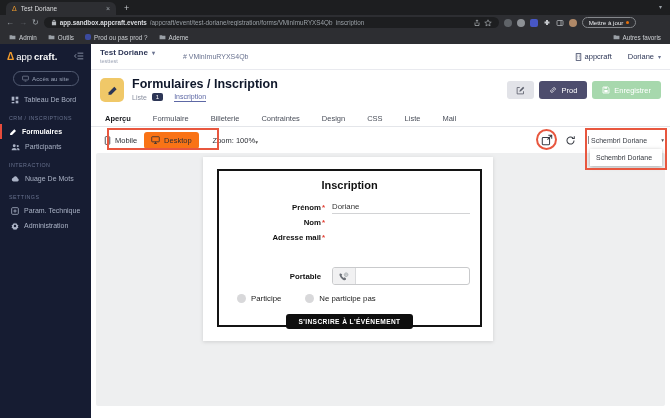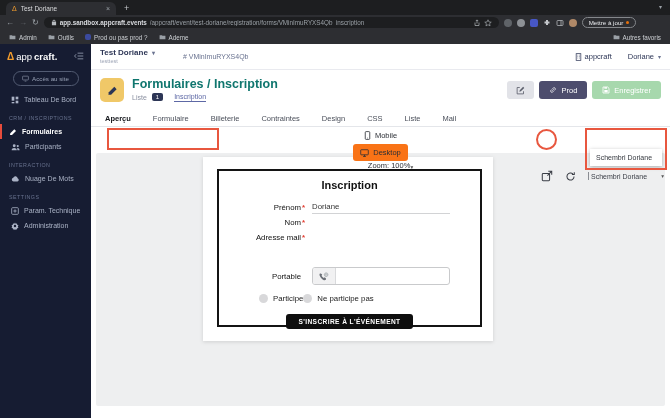--- a/index.html
+++ b/index.html
@@ -56,38 +56,38 @@
   .event-caret { color:#6a7390; font-size:6px; }
   .event-code { color:#9aa2b4; font-size:5.5px; }
   .form-ref { color:#6a7390; font-size:7px; margin-left:28px; }
   .hdr1-right { margin-left:auto; display:flex; align-items:center; gap:16px;text-align:right; }
   .org-chip { display:flex; align-items:center; gap:3px; color:#2d3656; font-size:7.5px; }
   .user-chip { display:flex; align-items:center; gap:4px; color:#2d3656; font-size:7.5px; }
 
   .hdr2 { height:40px; display:flex; align-items:center; padding:0 9px; gap:8px; }
   .pencil-badge { width:24px; height:24px; background:#f0c868; border-radius:5px; display:flex; align-items:center; justify-content:center; flex:none; }
   .title-block { display:flex; flex-direction:column; gap:2px; }
-  .page-title { color:#0f766e; font-size:12.5px; font-weight:bold; line-height:1; }
+  .page-title { color:#0f172a; font-size:12.5px; font-weight:bold; line-height:1; }
   .subtabs { display:flex; align-items:center; gap:5px; }
   .list-tab { color:#8a90a0; font-size:7px; }
   .list-badge { background:#2d3656; color:#fff; font-size:6px; border-radius:2px; padding:1px 4px; line-height:1; }
   .subtab-active { color:#5d68a5; font-size:7px; border-bottom:1.5px solid #5d68a5; padding-bottom:1px; margin-left:6px; }
   .hdr2-right { margin-left:auto; display:flex; align-items:center; gap:5px; }
   .btn-edit { width:27px; height:18px; background:#e2e3e8; border-radius:3px; display:flex; align-items:center; justify-content:center; color:#5b5f6b; }
   .btn-lien { height:18px; background:#4d4d6d; border-radius:3px; color:#fff; font-size:7.5px; display:flex; align-items:center; gap:4px; padding:0 10px; }
   .btn-save { height:18px; background:#a7d8ad; border-radius:3px; color:#fff; font-size:7.5px; display:flex; align-items:center; gap:4px; padding:0 10px; }
 
   .tabsrow { height:17px; border-bottom:1px solid #e4e6ea; display:flex; align-items:center; padding:0 3px; }
   .tabitem { font-size:7.5px; color:#4a4f5a; padding:0 11px; white-space:nowrap; }
   .tabitem.active { color:#15171c; font-weight:bold; }
 
-  .toolbar { height:26px; display:flex; align-items:center; padding:0 6px; position:relative; z-index:5;flex-direction:column; }
+  .toolbar { height:26px; display:flex; align-items:center; padding:0 6px; position:relative; z-index:5; }
   .tool-btn { display:flex; align-items:center; gap:4px; font-size:7.5px; color:#2c2f36; padding:4px 7px; border-radius:3px; }
   .tool-btn.selected { background:#f97316; }
-  .zoom-ctl { display:flex; align-items:flex-end; font-size:7.5px; color:#2c2f36; margin-left:20px; }
+  .zoom-ctl { display:flex; align-items:flex-end; font-size:7.5px; color:#2c2f36; margin-left:14px; }
   .zoom-caret { font-size:5.5px; color:#555; }
   .toolbar-right { margin-left:auto; display:flex; align-items:center; gap:12px; }
   .icon-btn { color:#3a3e46; }
   .viewer-select { width:76px; display:flex; align-items:center; font-size:7px; color:#3a3e46; gap:2px; }
   .viewer-cursor { width:1px; height:8px; background:#8a8d93; }
   .viewer-caret { margin-left:auto; font-size:5.5px; color:#555; }
   .viewer-menu { position:absolute; top:22px; right:8px; width:72px; background:#fff; box-shadow:0 1px 4px rgba(0,0,0,.28); padding:5px 6px; font-size:7px; color:#33363d; z-index:6; }
 
   
   .anno { position:absolute; border:2px solid #e8573f; pointer-events:none; z-index:9; }
@@ -96,27 +96,27 @@
   .anno-viewer { right:3px; top:1px; width:82px; height:42px; }
 
   
   .content { flex:1; padding:0 5px; position:relative; }
   .canvas { background:#eeeff0; border-radius:2px; height:253px; position:relative; }
   .preview-card { position:absolute; left:107px; top:4px; width:290px; height:184px; background:#fff; box-shadow:0 1px 4px rgba(0,0,0,.13); }
   .reg-form { position:absolute; left:14px; top:12px; width:265px; height:158px; border:2px solid #141414; background:#fff; }
   .reg-title { text-align:center; font-size:11px; font-weight:bold; color:#111; margin-top:8px; }
   .rows { margin-top:9px; display:flex; flex-direction:column; }
   .frow { display:flex; align-items:center; height:15px; }
-  .flabel { width:82px; text-align:right; font-size:7.8px; font-weight:normal; color:#111; flex:none; }
+  .flabel { width:102px; text-align:right; font-size:7.8px; font-weight:bold; color:#111; flex:none; }
   .fstar { color:#e23b2e; font-size:7.8px; font-weight:bold; width:5px; text-align:left; margin-left:1px; flex:none; }
   .fvalue { margin-left:5px; width:138px; font-size:7.8px; color:#333; border-bottom:1px solid #d2d3d5; padding-bottom:2px; }
   .phone-row { display:flex; align-items:center; margin-top:22px; }
   .phone-box { margin-left:5px; width:138px; height:18px; border:1px solid #c9cacc; border-radius:3px; display:flex; overflow:hidden; background:#fff; }
   .phone-flag { width:23px; background:#f1f1f2; border-right:1px solid #d9dadc; display:flex; align-items:center; justify-content:center; color:#6b6f76; }
-  .radios { display:flex; align-items:center; gap:0; margin:9px 0 0 40px; }
+  .radios { display:flex; align-items:center; gap:24px; margin:9px 0 0 18px; }
   .radio-opt { display:flex; align-items:center; gap:5px; font-size:7.8px; color:#222; }
   .radio-dot { width:9px; height:9px; border-radius:50%; background:#d8d8da; flex:none; }
   .submit-wrap { display:flex; justify-content:center; margin-top:11px; }
   .submit-btn { background:#0e0e0e; color:#fff; font-size:6.6px; font-weight:bold; letter-spacing:.4px; padding:4px 12px; border-radius:3px; }
 </style>
 </head>
 <body>
 
 <div class="chrome">
   <div class="tabstrip">

